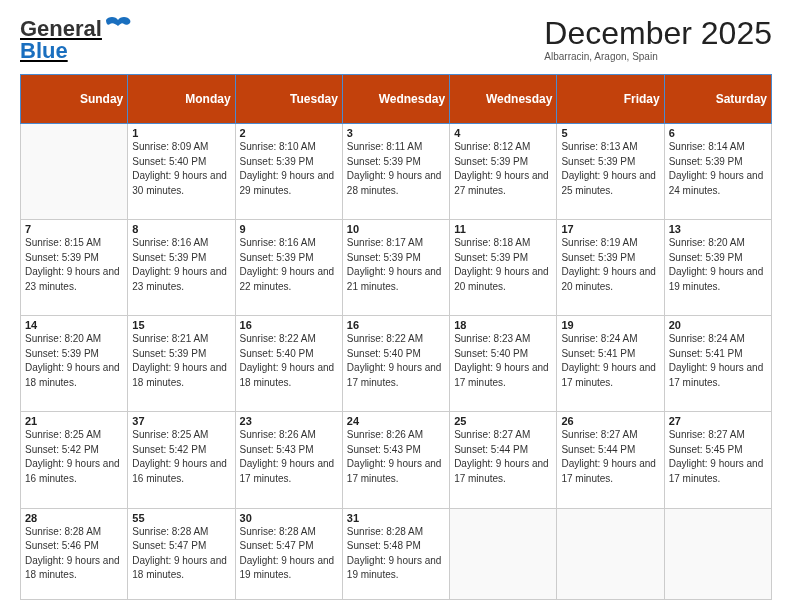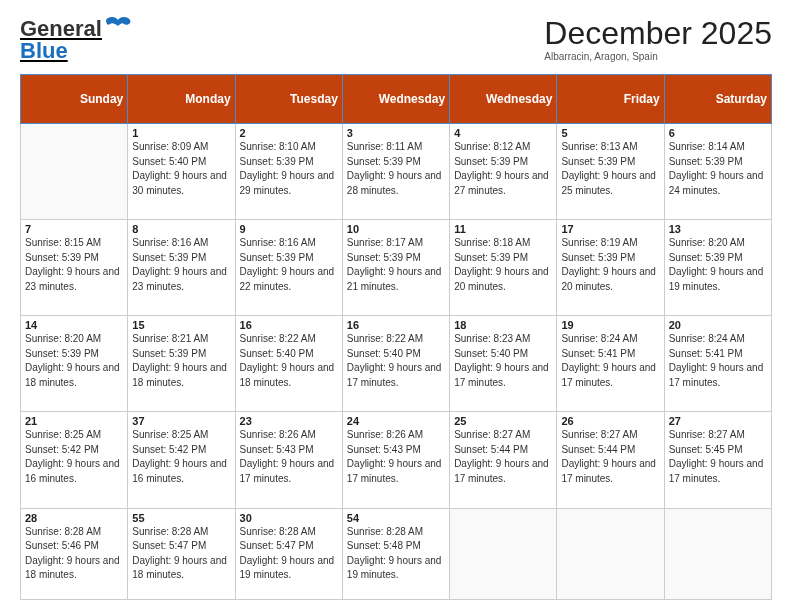--- a/index.html
+++ b/index.html
@@ -265,21 +265,21 @@
           </td>
           <td>
             <span class="day-number">55</span>
             <div class="day-info">Sunrise: 8:28 AM<br>Sunset: 5:47 PM<br>Daylight: 9 hours and 18 minutes.</div>
           </td>
           <td>
             <span class="day-number">30</span>
             <div class="day-info">Sunrise: 8:28 AM<br>Sunset: 5:47 PM<br>Daylight: 9 hours and 19 minutes.</div>
           </td>
           <td>
-            <span class="day-number">54</span>
+            <span class="day-number">31</span>
             <div class="day-info">Sunrise: 8:28 AM<br>Sunset: 5:48 PM<br>Daylight: 9 hours and 19 minutes.</div>
           </td>
           <td class="empty-cell"></td>
           <td class="empty-cell"></td>
           <td class="empty-cell"></td>
         </tr>
       </tbody>
   </table>
 </div>
 

